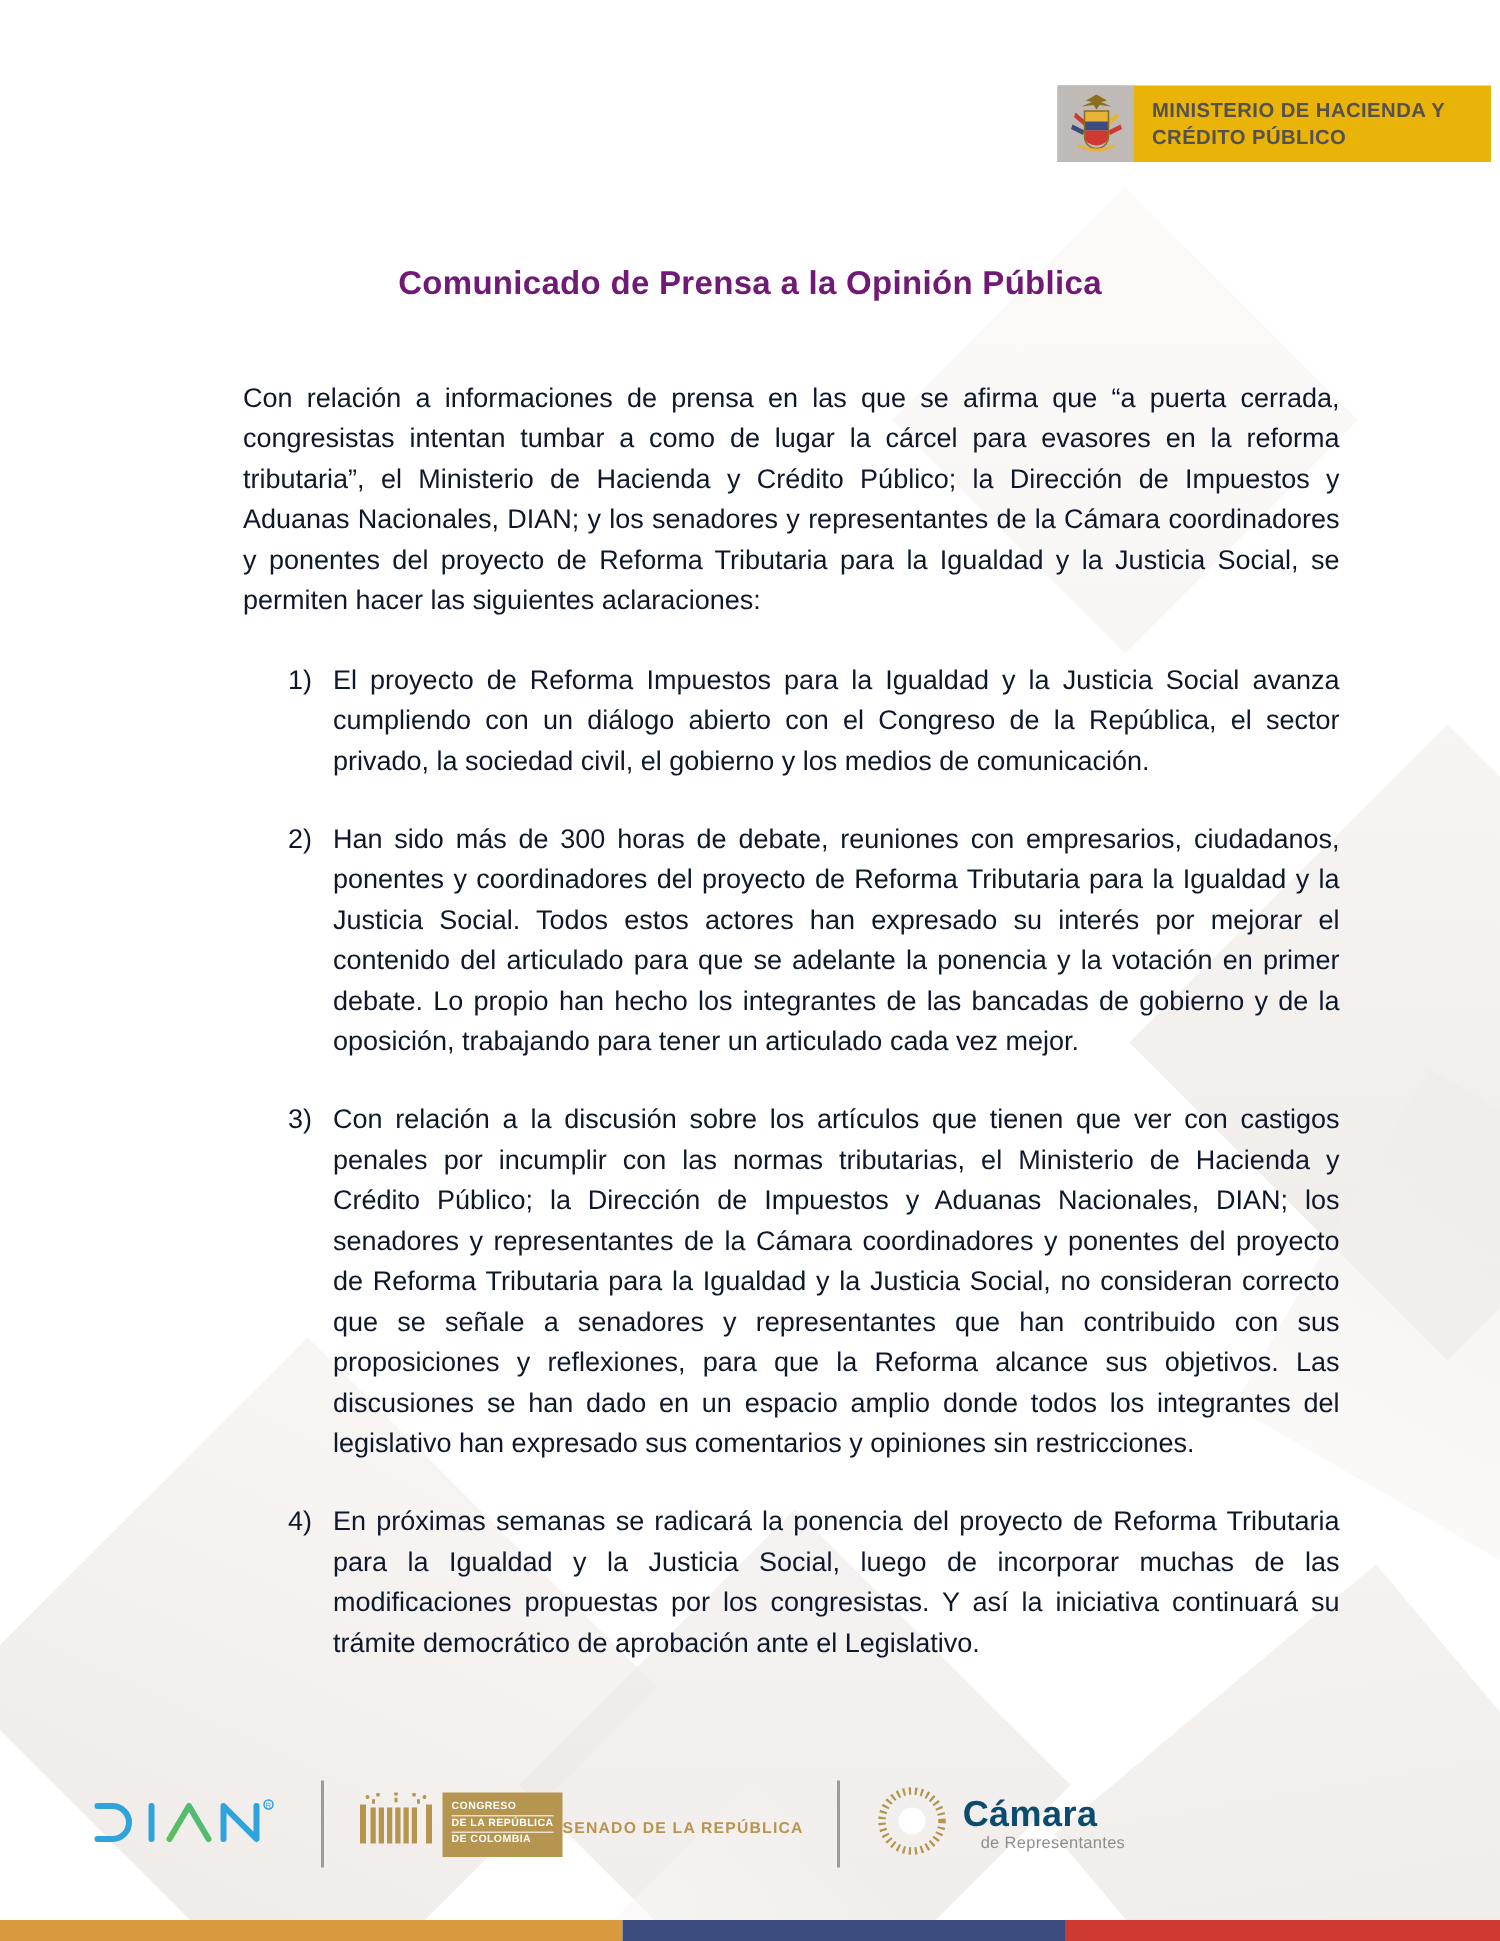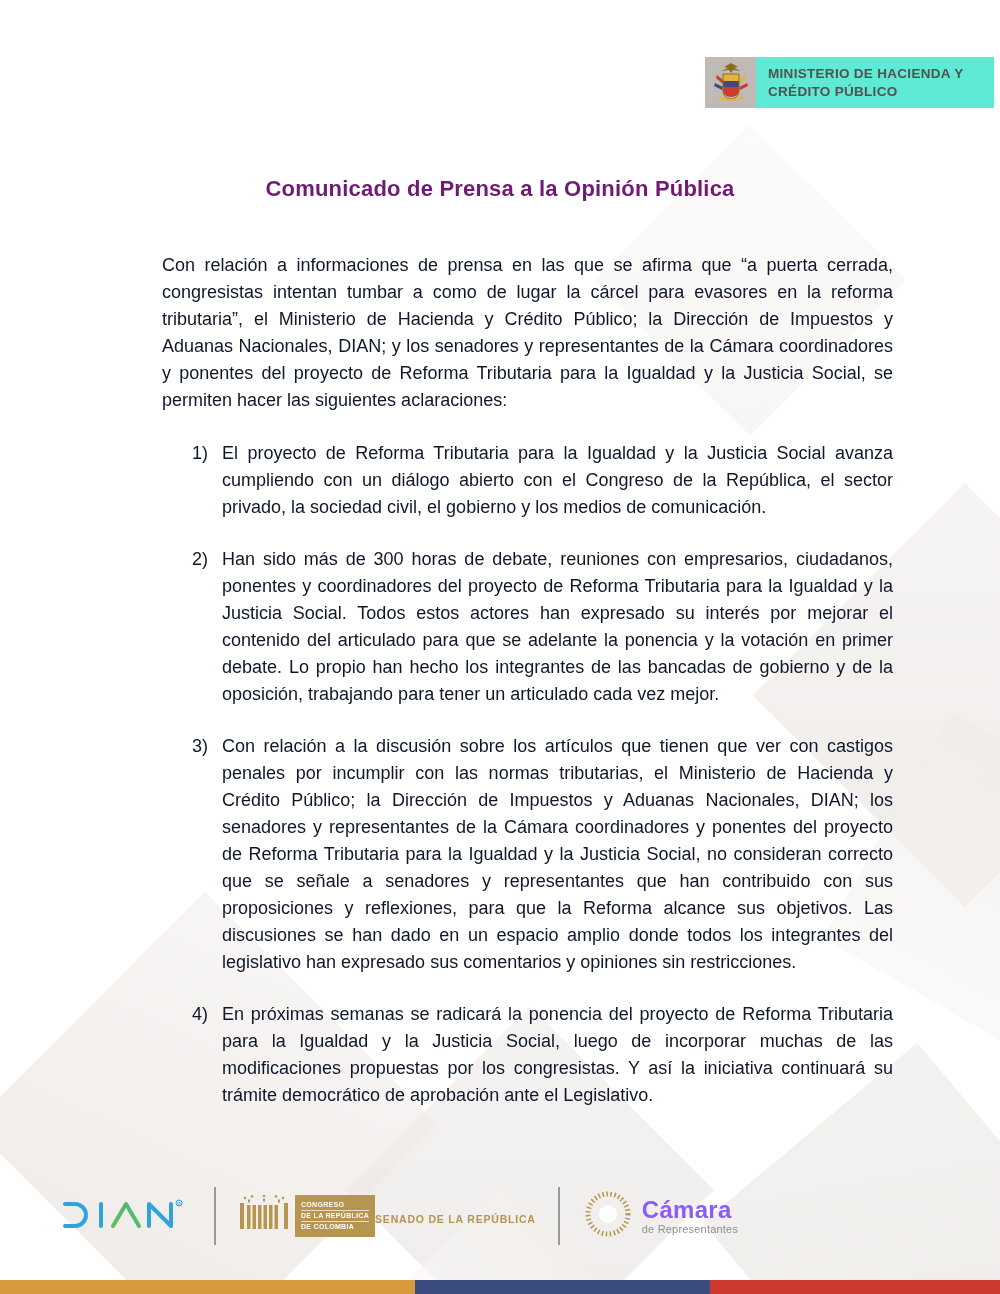--- a/index.html
+++ b/index.html
@@ -18,21 +18,21 @@
   .wm3{left:40px;top:960px;width:330px;height:330px;transform:rotate(45deg);opacity:.8;background:linear-gradient(160deg,#f6f3f1,#eae6e3);}
   .wm4{left:400px;top:1060px;width:260px;height:260px;transform:rotate(45deg);opacity:.7;background:linear-gradient(135deg,#f1eeec,#e7e3e0);}
   .wm5{left:760px;top:1100px;width:280px;height:280px;transform:rotate(50deg);opacity:.7;background:linear-gradient(120deg,#f0edea,#e6e2df);}
   .wm6{left:430px;top:1215px;width:150px;height:150px;transform:rotate(45deg);opacity:.6;background:linear-gradient(180deg,#f2efec,#faf8f7);}
   .wm7{left:640px;top:170px;width:220px;height:220px;transform:rotate(45deg);opacity:.45;background:linear-gradient(135deg,#f7f5f3,#efebe8);}
 
   
   .banner{
     position:absolute;z-index:1;
     left:705px;right:6px;top:57px;height:51px;
-    background:#5eead4;
+    background:#eab308;
     display:flex;align-items:center;
   }
   .coat-box{
     width:51px;height:51px;flex:0 0 51px;
     background:#bfbab6;
     display:flex;align-items:center;justify-content:center;
   }
   .banner-text{
     padding-left:12px;
     font-weight:bold;font-size:13.5px;line-height:1.3;
@@ -78,22 +78,22 @@
     padding:4px 6px;line-height:1.15;
     display:flex;flex-direction:column;justify-content:center;margin-left:5px;
   }
   .congress-box span{border-bottom:1px solid rgba(255,255,255,.7);padding:1px 0;}
   .congress-box span:last-child{border-bottom:none;}
   .senado-label{
     margin-top:5px;color:#b5954f;font-size:10.5px;font-weight:bold;letter-spacing:.8px;
   }
   .camara-logo{display:flex;align-items:center;}
   .camara-text{margin-left:8px;line-height:1;}
-  .camara-name{color:#8b5cf6;font-weight:bold;font-size:24px;letter-spacing:.3px;}
-  .camara-sub{color:#8f8e8c;font-size:11px;margin-top:2px;letter-spacing:.2px;}
+  .camara-name{color:#0c4a6e;font-weight:bold;font-size:24px;letter-spacing:.3px;}
+  .camara-sub{color:#8f8e8c;font-size:11px;margin-top:2px;letter-spacing:.2px;margin-left:12px;}
 
   
   .stripe{
     position:absolute;z-index:1;
     left:0;right:0;bottom:0;height:14px;
     display:flex;
   }
   .stripe .s1{width:41.5%;}
   .stripe .s2{width:29.5%;}
   .stripe .s3{width:29%;}
@@ -136,21 +136,21 @@
     </div>
   </div>
 
   <div class="doc-title" style="color: #701a75;">Comunicado de Prensa a la Opinión Pública</div>
 
   <div class="content">
     <p>Con relación a informaciones de prensa en las que se afirma que “a puerta cerrada, congresistas intentan tumbar a como de lugar la cárcel para evasores en la reforma tributaria”, el Ministerio de Hacienda y Crédito Público; la Dirección de Impuestos y Aduanas Nacionales, DIAN; y los senadores y representantes de la Cámara coordinadores y ponentes del proyecto de Reforma Tributaria para la Igualdad y la Justicia Social, se permiten hacer las siguientes aclaraciones:</p>
 
     <div class="item">
       <span class="num">1)</span>
-      <span class="itext">El proyecto de Reforma Tributaria para la Igualdad y la Justicia Social avanza cumpliendo con un diálogo abierto con el Congreso de la República, el sector privado, la sociedad civil, el gobierno y los medios de comunicación.</span>
+      <span class="itext">El proyecto de Reforma Impuestos para la Igualdad y la Justicia Social avanza cumpliendo con un diálogo abierto con el Congreso de la República, el sector privado, la sociedad civil, el gobierno y los medios de comunicación.</span>
     </div>
     <div class="item">
       <span class="num">2)</span>
       <span class="itext">Han sido más de 300 horas de debate, reuniones con empresarios, ciudadanos, ponentes y coordinadores del proyecto de Reforma Tributaria para la Igualdad y la Justicia Social. Todos estos actores han expresado su interés por mejorar el contenido del articulado para que se adelante la ponencia y la votación en primer debate. Lo propio han hecho los integrantes de las bancadas de gobierno y de la oposición, trabajando para tener un articulado cada vez mejor.</span>
     </div>
     <div class="item">
       <span class="num">3)</span>
       <span class="itext">Con relación a la discusión sobre los artículos que tienen que ver con castigos penales por incumplir con las normas tributarias, el Ministerio de Hacienda y Crédito Público; la Dirección de Impuestos y Aduanas Nacionales, DIAN; los senadores y representantes de la Cámara coordinadores y ponentes del proyecto de Reforma Tributaria para la Igualdad y la Justicia Social, no consideran correcto que se señale a senadores y representantes que han contribuido con sus proposiciones y reflexiones, para que la Reforma alcance sus objetivos. Las discusiones se han dado en un espacio amplio donde todos los integrantes del legislativo han expresado sus comentarios y opiniones sin restricciones.</span>
     </div>
     <div class="item">

